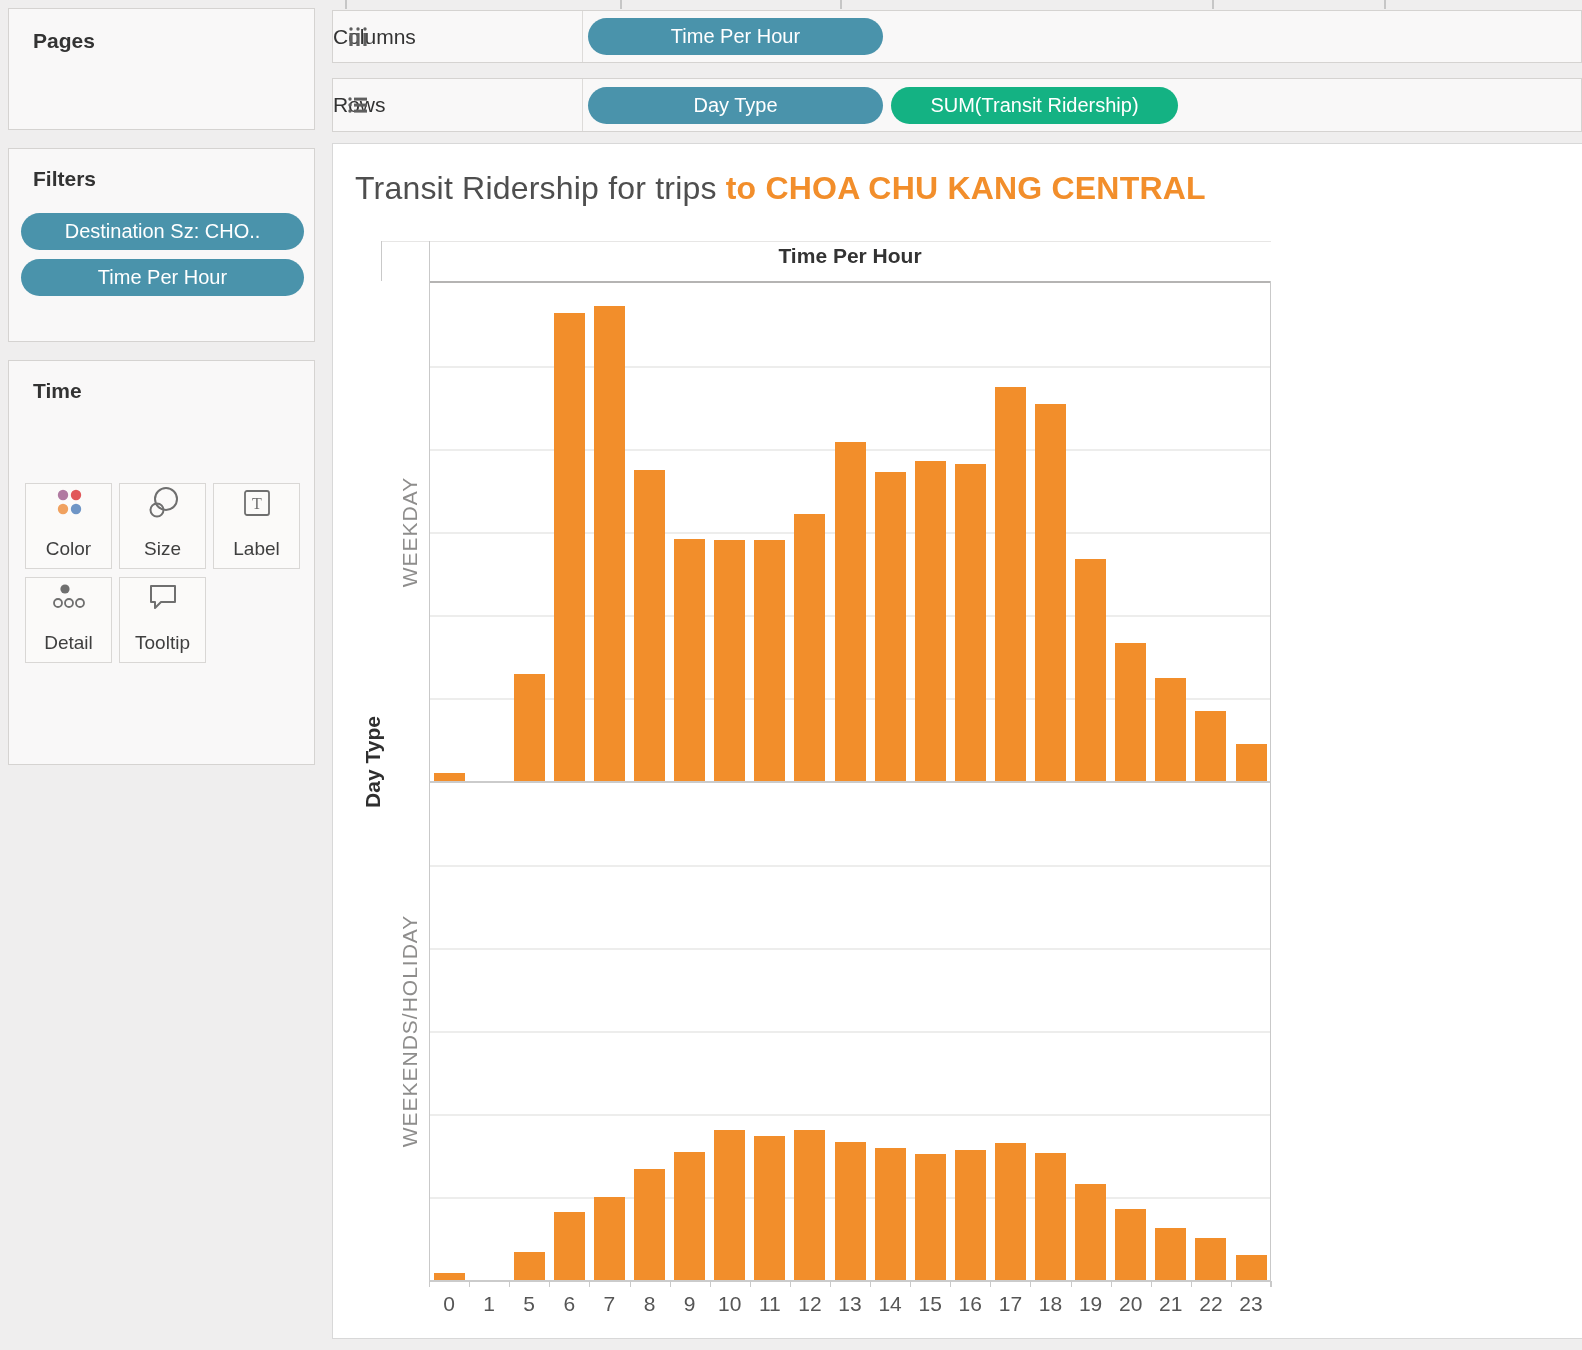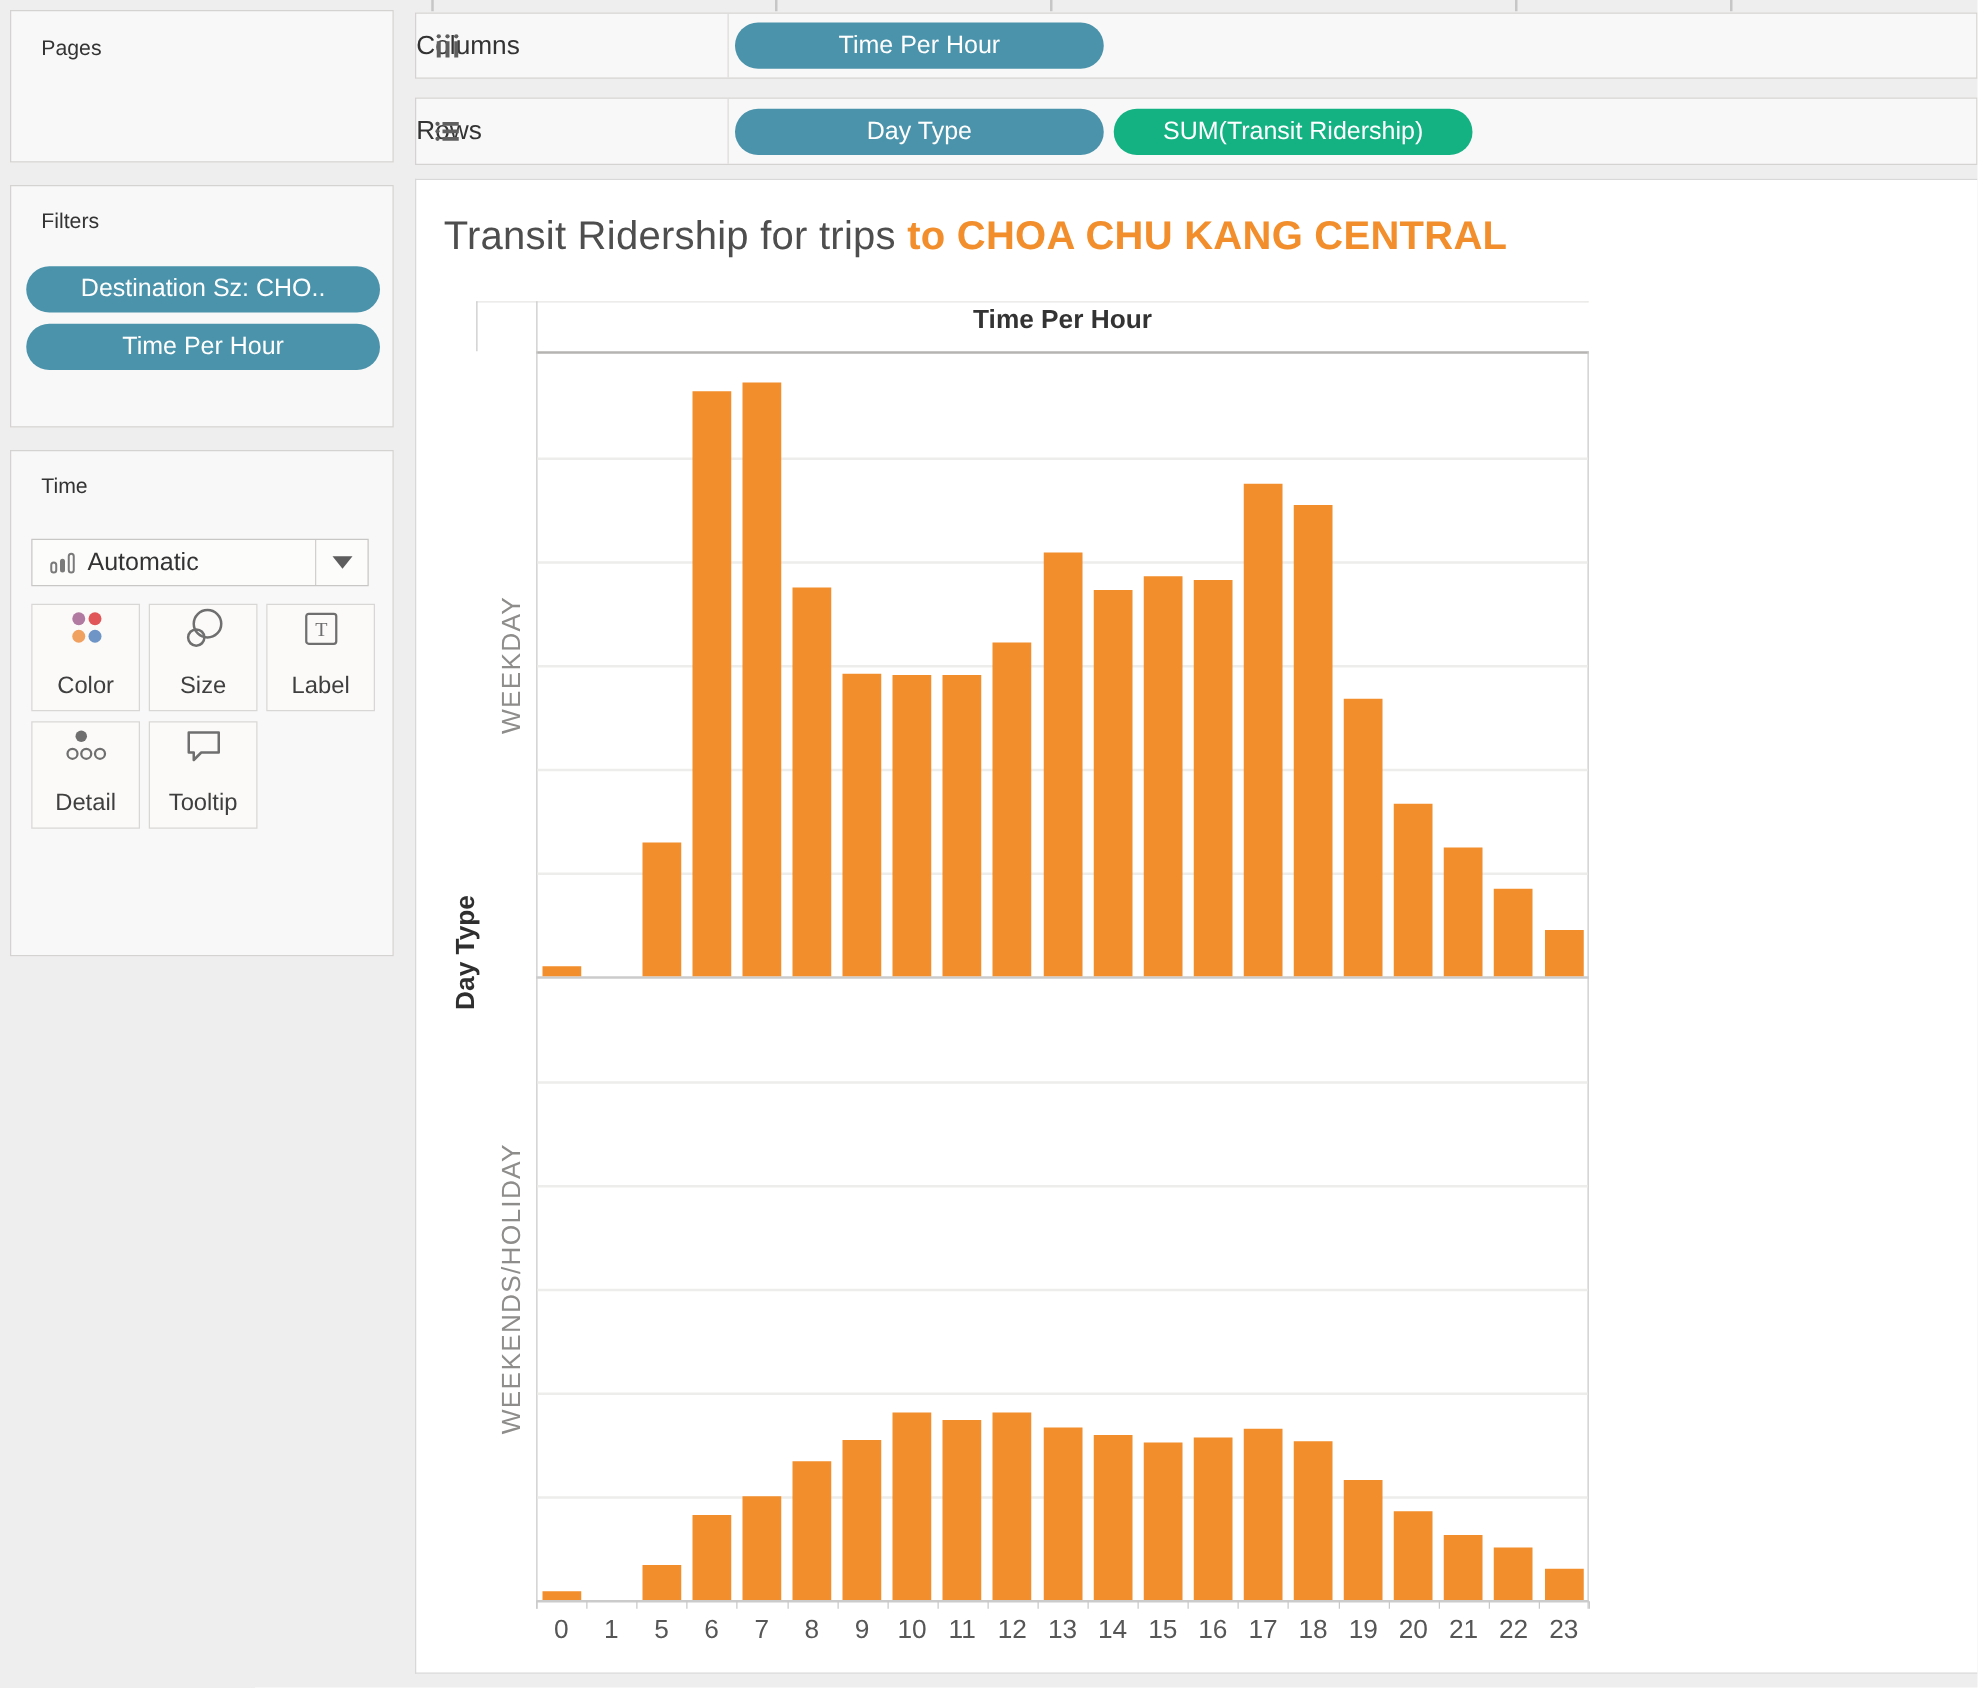--- a/index.html
+++ b/index.html
@@ -14,21 +14,21 @@
 
   
   .top-tick { position:absolute; top:0; width:2px; height:9px; background:#c6c6c6; }
 
   
   .card {
     position:absolute;
     background:#f9f8f8;
     border:1px solid #d5d3d1;
   }
-  .card-title { font-size:17px; color:#333; }
+  .card-title { font-size:21px; color:#333;font-weight:bold; }
 
   
   .pill {
     position:absolute;
     height:37px;
     border-radius:19px;
     color:#fff;
     font-size:20px;
     display:flex; align-items:center; justify-content:center;
     white-space:nowrap;
@@ -109,33 +109,20 @@
   <div class="card-title" style="position:absolute; left:24px; top:18px;">Filters</div>
   <div id="filter-pills">
       <div class="pill" style="left: 12px; top: 64px; width: 283px; background: rgb(74, 147, 171);">Destination Sz: CHO..</div>
       <div class="pill" style="left: 12px; top: 110px; width: 283px; background: rgb(74, 147, 171);">Time Per Hour</div>
     </div>
 </div>
 
 <div class="card" style="left:8px; top:360px; width:307px; height:405px;">
   <div class="card-title" style="position:absolute; left:24px; top:18px;">Time</div>
 
-  <div class="marktype-dd">
-    <span class="shelf-icon">
-      <svg width="22" height="22" viewBox="0 0 22 22">
-        <rect x="2" y="11" width="4" height="8" rx="2" fill="none" stroke="#7a7a7a" stroke-width="1.6"></rect>
-        <rect x="9" y="8" width="4" height="11" rx="2" fill="#7a7a7a"></rect>
-        <rect x="16" y="4" width="4" height="15" rx="2" fill="none" stroke="#7a7a7a" stroke-width="1.6"></rect>
-      </svg>
-    </span>
-    <span class="dd-text">Automatic</span>
-    <span class="dd-caret">
-      <span class="caret-down"></span>
-    </span>
-  </div>
 
   <div id="marks-buttons">
       <div class="marks-btn" style="left: 16px; top: 122px;">
         <span class="btn-icon">
           <svg width="34" height="32" viewBox="0 0 34 32">
      <circle cx="11" cy="8" r="5.2" fill="#B07AA1"></circle>
             <circle cx="24" cy="8" r="5.2" fill="#E15759"></circle>
      <circle cx="11" cy="22" r="5.2" fill="#F0A15F"></circle>
             <circle cx="24" cy="22" r="5.2" fill="#6E95C6"></circle>
           </svg>

